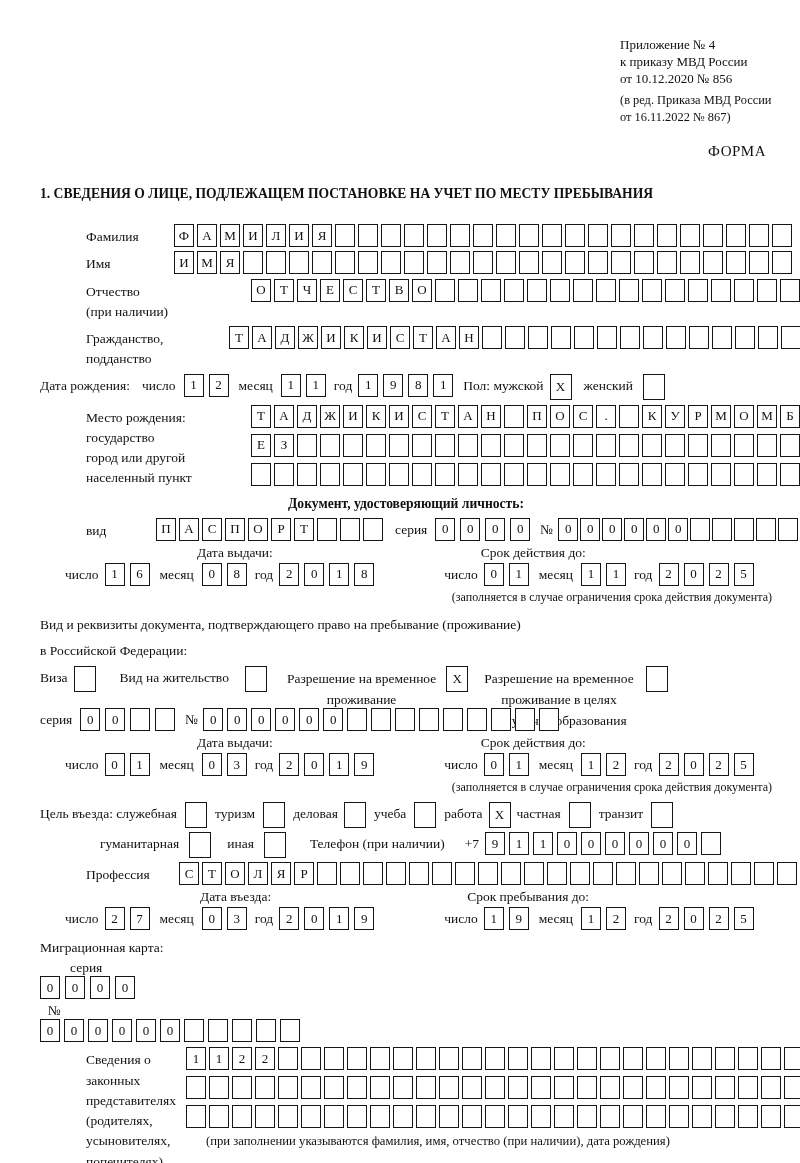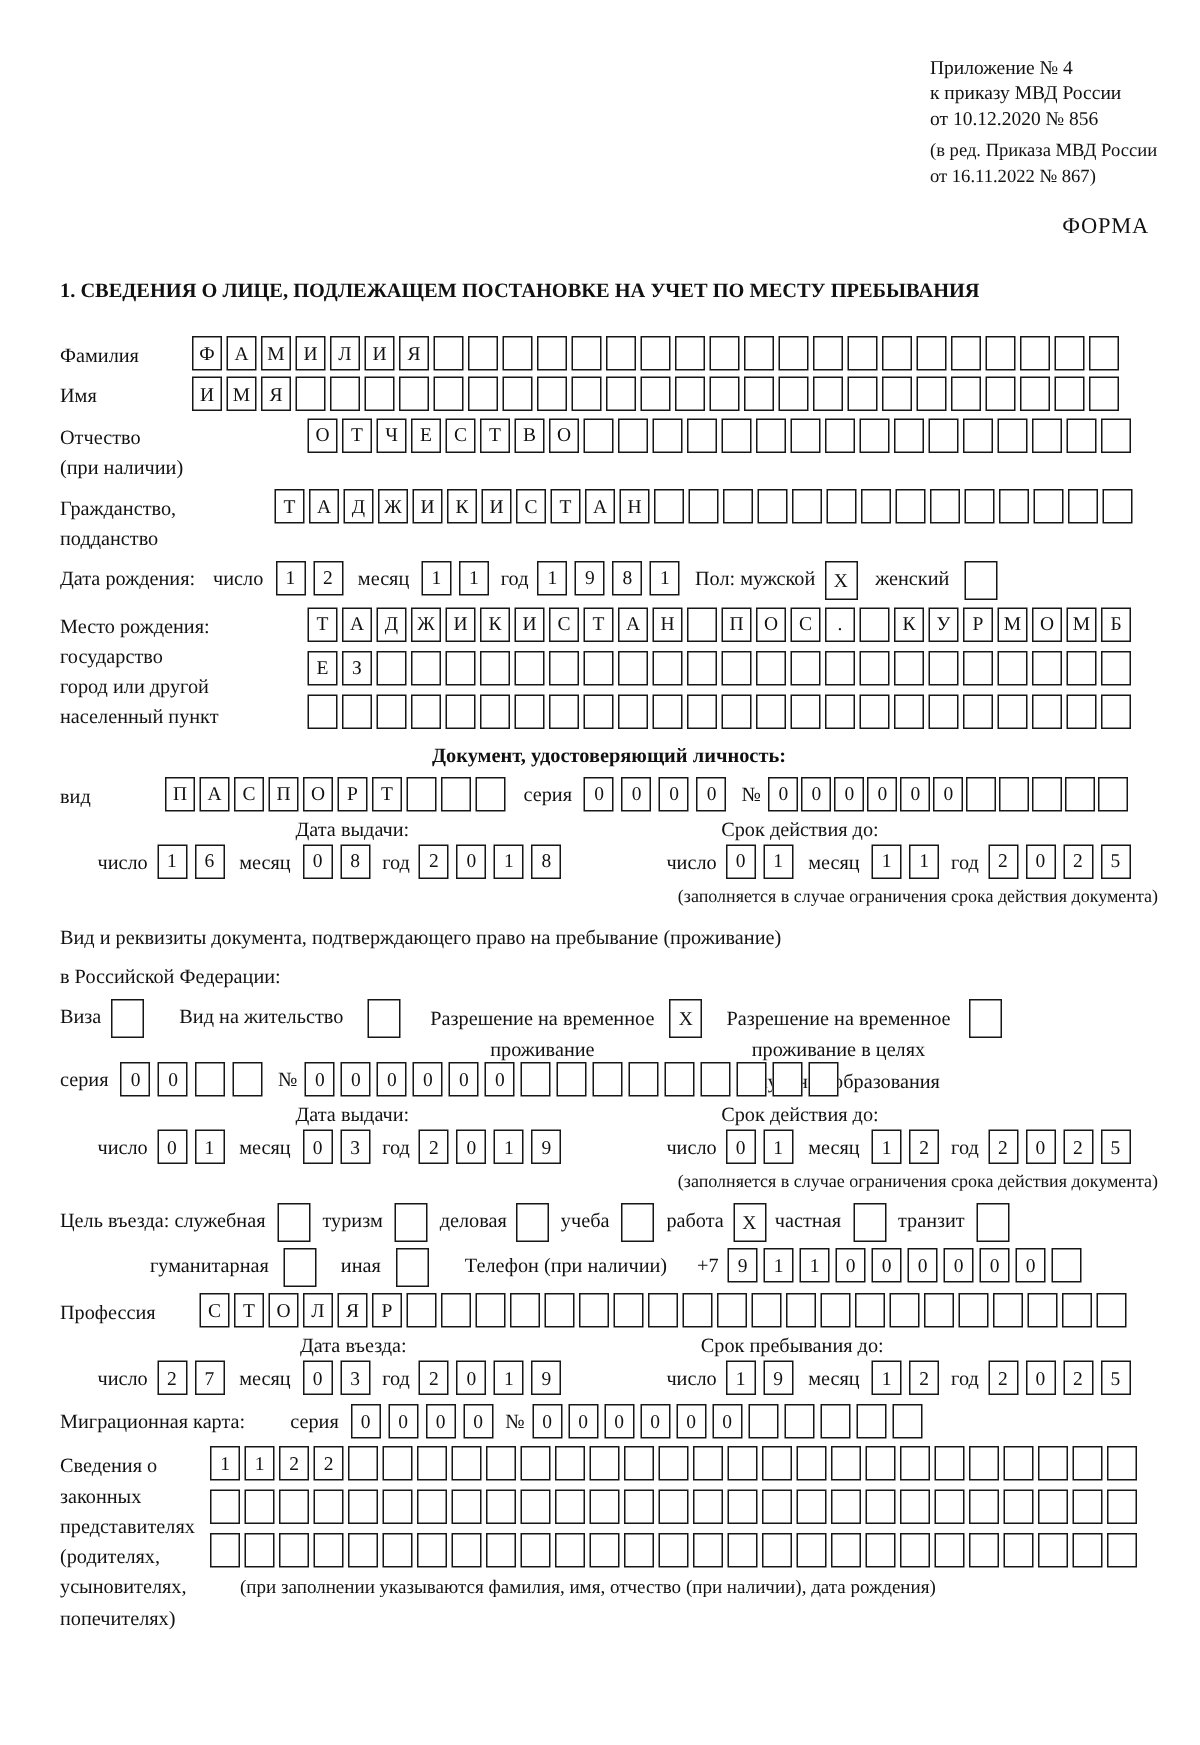--- a/index.html
+++ b/index.html
@@ -11,21 +11,21 @@
   
   .annex{margin-left:580px;font-size:13px;line-height:1.32;}
   .annex .amend{font-size:12.4px;margin-top:5px;line-height:1.32;}
   .forma{text-align:right;font-weight:normal;font-size:15px;margin:18px 6px 0 0;letter-spacing:.5px;}
   .title{margin-top:20px;text-align:center;font-weight:bold;font-size:14px;line-height:1.65;}
   .blank-line{display:inline-block;width:56px;border-bottom:2.5px solid #3a3a3a;margin-left:10px;}
   .section-h{margin-top:26px;font-weight:bold;font-size:13.6px;}
   .formarea{margin-top:22px;}
   
   .frow{display:flex;align-items:flex-start;margin-bottom:4px;}
-  .lbl{line-height:1.5;padding-top:3px;}
+  .lbl{line-height:1.5;padding-top:3px;margin-left:46px;}
   .w88{flex:0 0 88px;}  .w143{flex:0 0 143px;} .w165{flex:0 0 165px;}
   .w70{flex:0 0 70px;}  .w93{flex:0 0 93px;}  .w100{flex:0 0 100px;}
   .boxes{display:flex;gap:3px;flex-wrap:nowrap;}
   .boxes.g5{gap:5px;} .boxes.g4{gap:4px;} .boxes.g2{gap:2px;}
   .box{box-sizing:border-box;flex:0 0 auto;width:20px;height:23px;border:1.7px solid #161616;
        display:flex;align-items:center;justify-content:center;font-size:13px;background:#fff;}
   .cb .box{width:22px;height:26px;}
   .stack .boxes{margin-bottom:6px;}
   .tlab{padding-top:4px;}
   .ml6{margin-left:6px;} .ml8{margin-left:8px;} .ml10{margin-left:10px;} .ml12{margin-left:12px;}
@@ -617,21 +617,21 @@
         </span>
       <span class="tlab ml8">год</span>
       <span class="boxes g5 ml6">
           <span class="box">2</span>
           <span class="box">0</span>
           <span class="box">2</span>
           <span class="box">5</span>
         </span>
     </div>
 
-    <div class="frow" style="margin-top:6px;">
+    <div class="frow" style="margin-top:6px;flex-direction:column;">
       <span class="tlab">Миграционная карта:</span>
       <span class="tlab ml30 mr8">серия</span>
       <span class="boxes g5">
           <span class="box">0</span>
           <span class="box">0</span>
           <span class="box">0</span>
           <span class="box">0</span>
         </span>
       <span class="tlab ml8 mr5">№</span>
       <span class="boxes g4">

